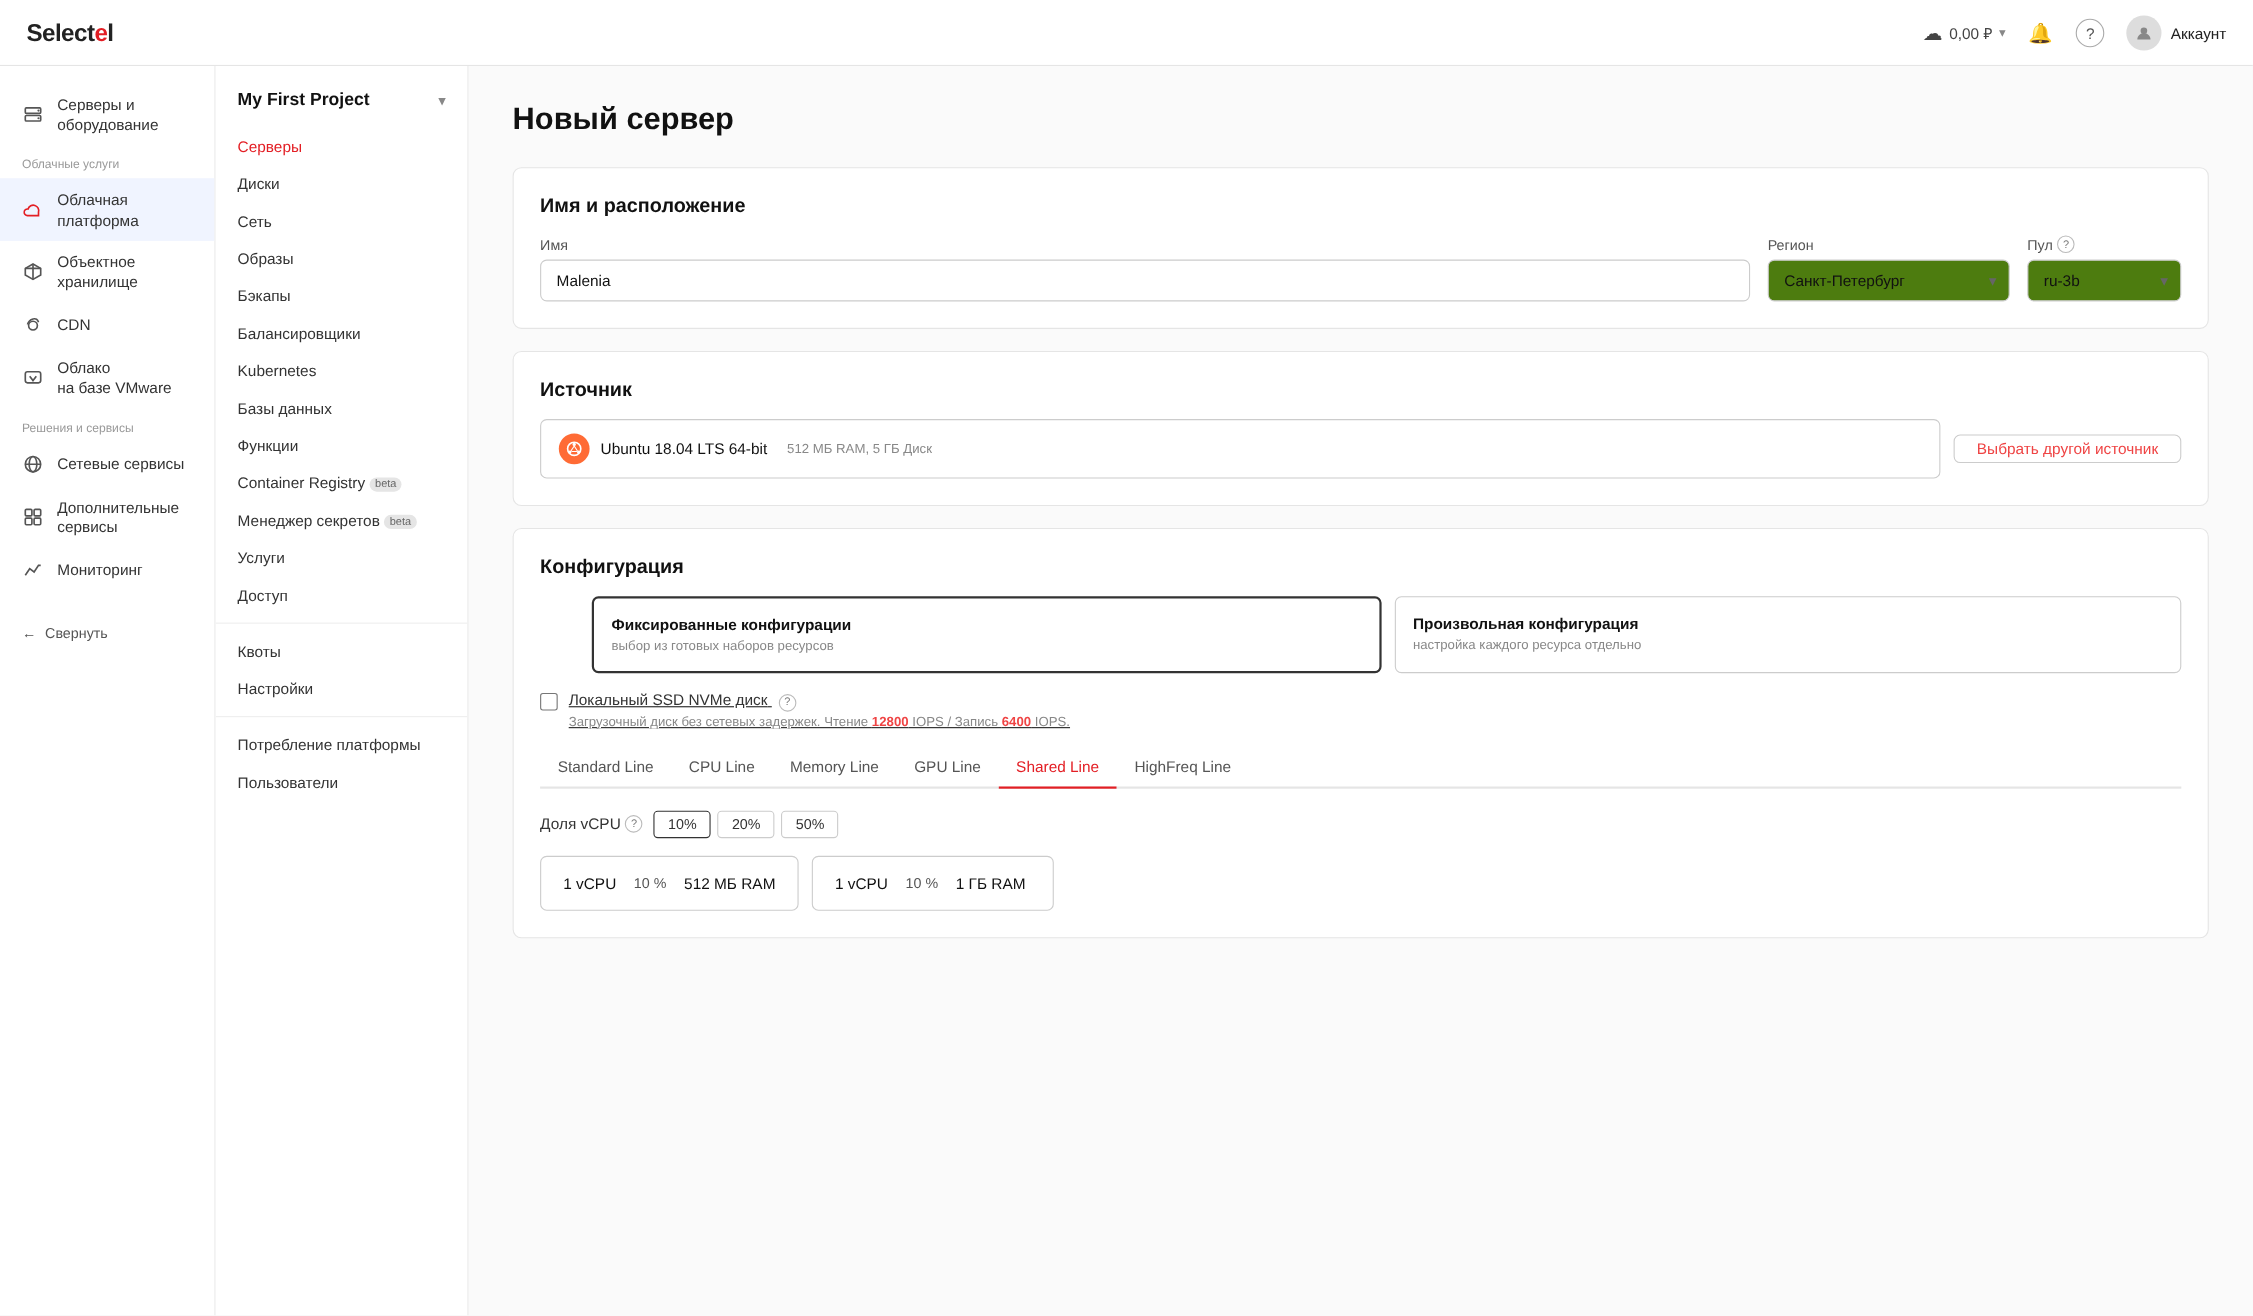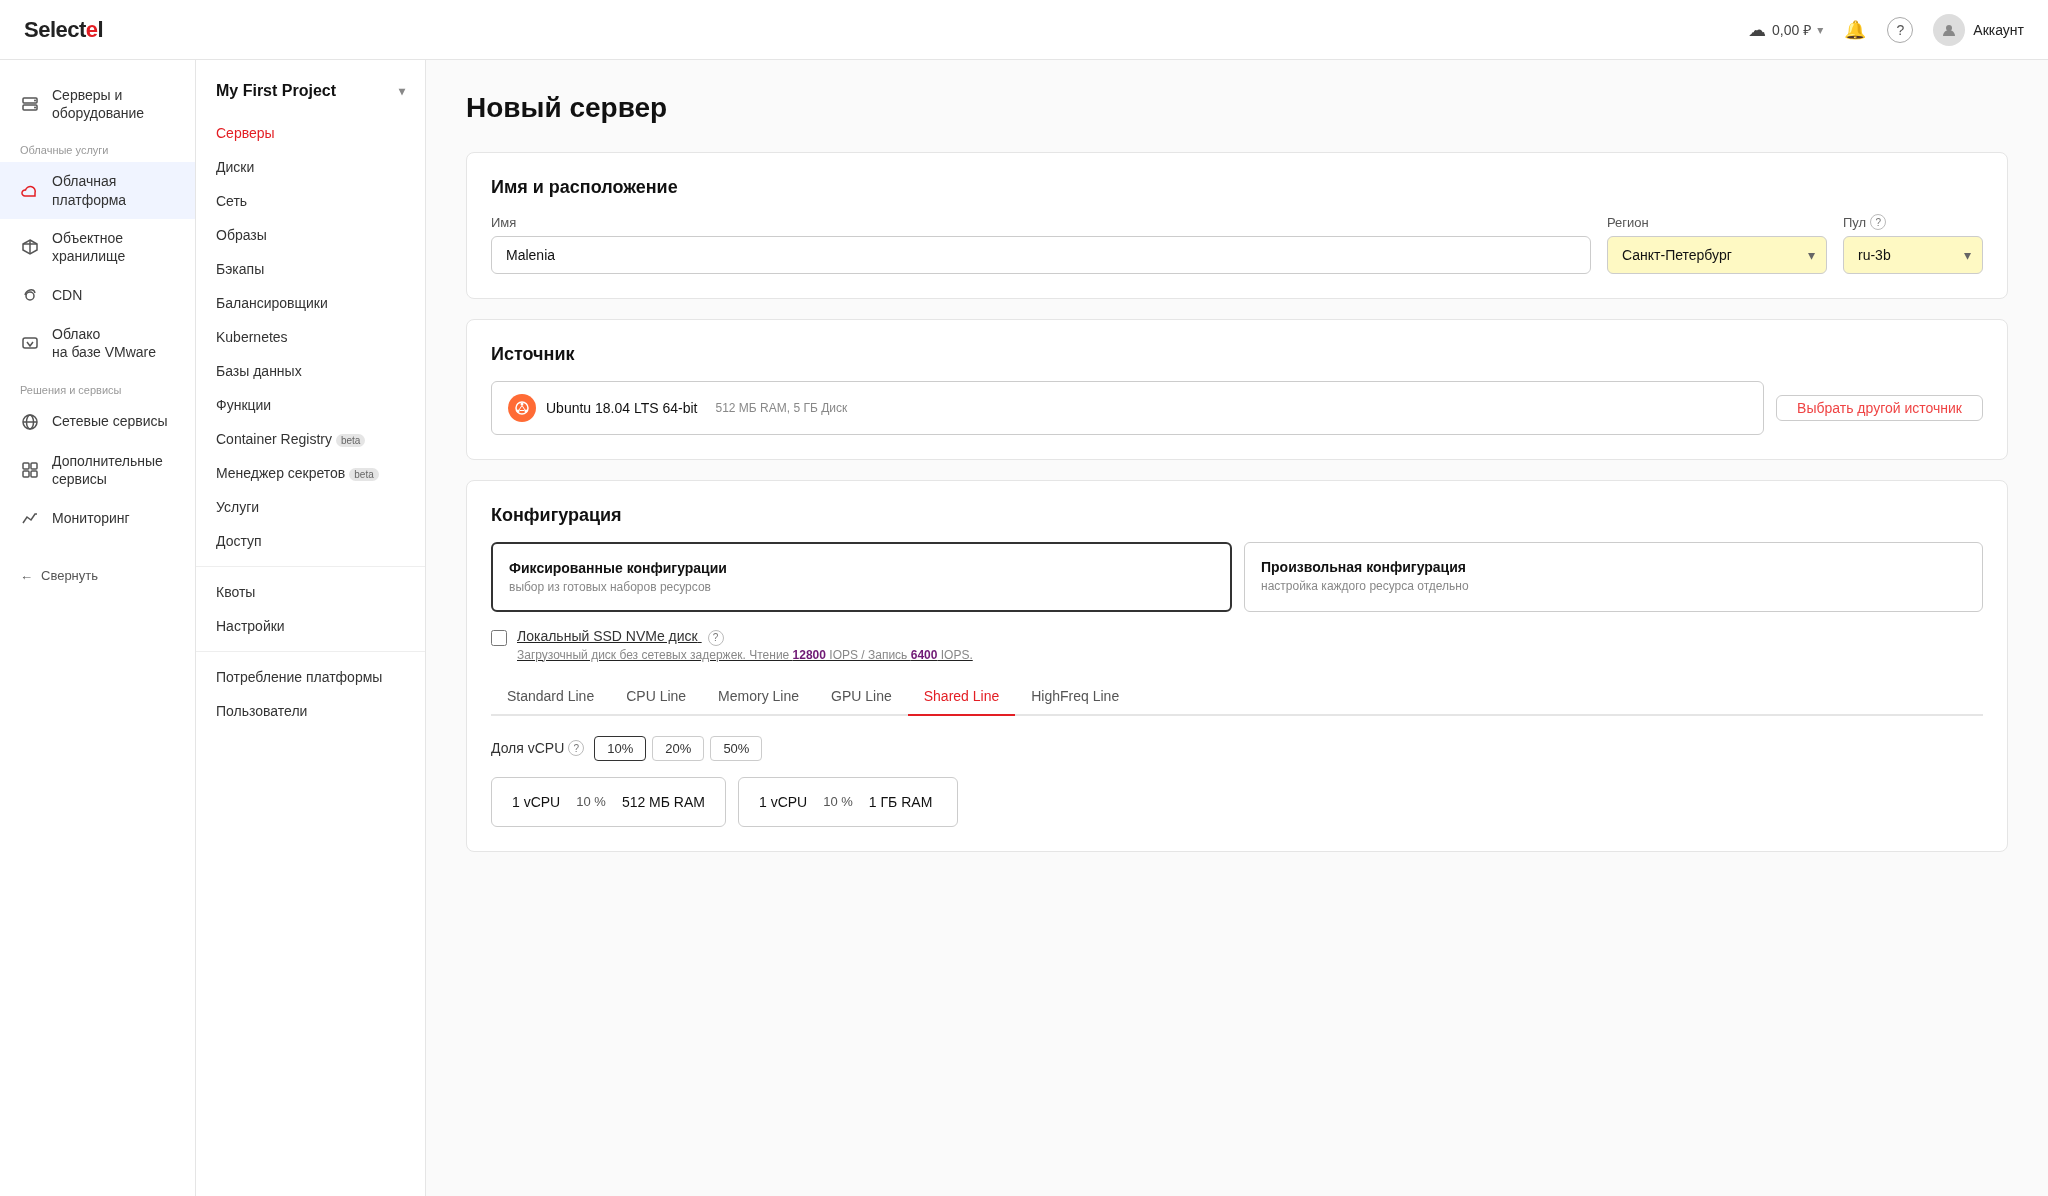--- a/index.html
+++ b/index.html
@@ -71,21 +71,21 @@
 
     input[type="text"] {
       border: 1px solid #ccc; border-radius: 6px; padding: 10px 14px;
       font-size: 14px; color: #111; outline: none; width: 100%;
     }
 
     .select-wrapper { position: relative; }
     .select-wrapper select {
       appearance: none; border: 1px solid #ccc; border-radius: 6px;
       padding: 10px 36px 10px 14px; font-size: 14px; color: #111;
-      background: #fef9c3; width: 100%; cursor: pointer; outline: none;
+      background: #4d7c0f; width: 100%; cursor: pointer; outline: none;
     }
     .select-wrapper::after {
       content: '▾'; position: absolute; right: 12px; top: 50%; transform: translateY(-50%);
       color: #666; pointer-events: none;
     }
 
     
     .source-row { display: flex; gap: 12px; align-items: center; }
     .source-selected {
       flex: 1; border: 1px solid #ccc; border-radius: 6px; padding: 12px 16px;
@@ -98,29 +98,29 @@
       border: 1px solid #ccc; border-radius: 6px; padding: 4px 20px;
       background: #fff; cursor: pointer; font-size: 14px; color: #ef4444; white-space: nowrap;
     }
 
     
     .config-cards { display: flex; gap: 12px; margin-bottom: 16px; }
     .config-card {
       flex: 1; border: 1px solid #ccc; border-radius: 6px; padding: 16px;
       cursor: pointer; background: #fff;
     }
-    .config-card.active { border-color: #333; border-width: 2px; }
+    .config-card.active { border-color: #333; border-width: 2px; margin-left: 47px; }
     .config-card-title { font-size: 14px; font-weight: 600; color: #111; margin-bottom: 4px; }
     .config-card-desc { font-size: 12px; color: #888; }
 
     .checkbox-row { display: flex; align-items: flex-start; gap: 10px; margin-bottom: 16px; text-decoration: underline; }
     .checkbox-row input[type="checkbox"] { margin-top: 2px; width: 16px; height: 16px; cursor: pointer; }
     .checkbox-label { font-size: 14px; color: #333; }
     .checkbox-desc { font-size: 12px; color: #888; margin-top: 2px; }
-    .checkbox-desc strong { color: #701a75; }
+    .checkbox-desc strong { color: #ef4444; }
 
     
     .line-tabs { display: flex; gap: 0; border-bottom: 2px solid #e5e5e5; margin-bottom: 20px; }
     .line-tab {
       padding: 10px 16px; font-size: 14px; color: #555; cursor: pointer;
       border-bottom: 2px solid transparent; margin-bottom: -2px;
     }
     .line-tab.active { color: #e31e24; border-bottom-color: #e31e24; font-weight: 500; }
 
     

